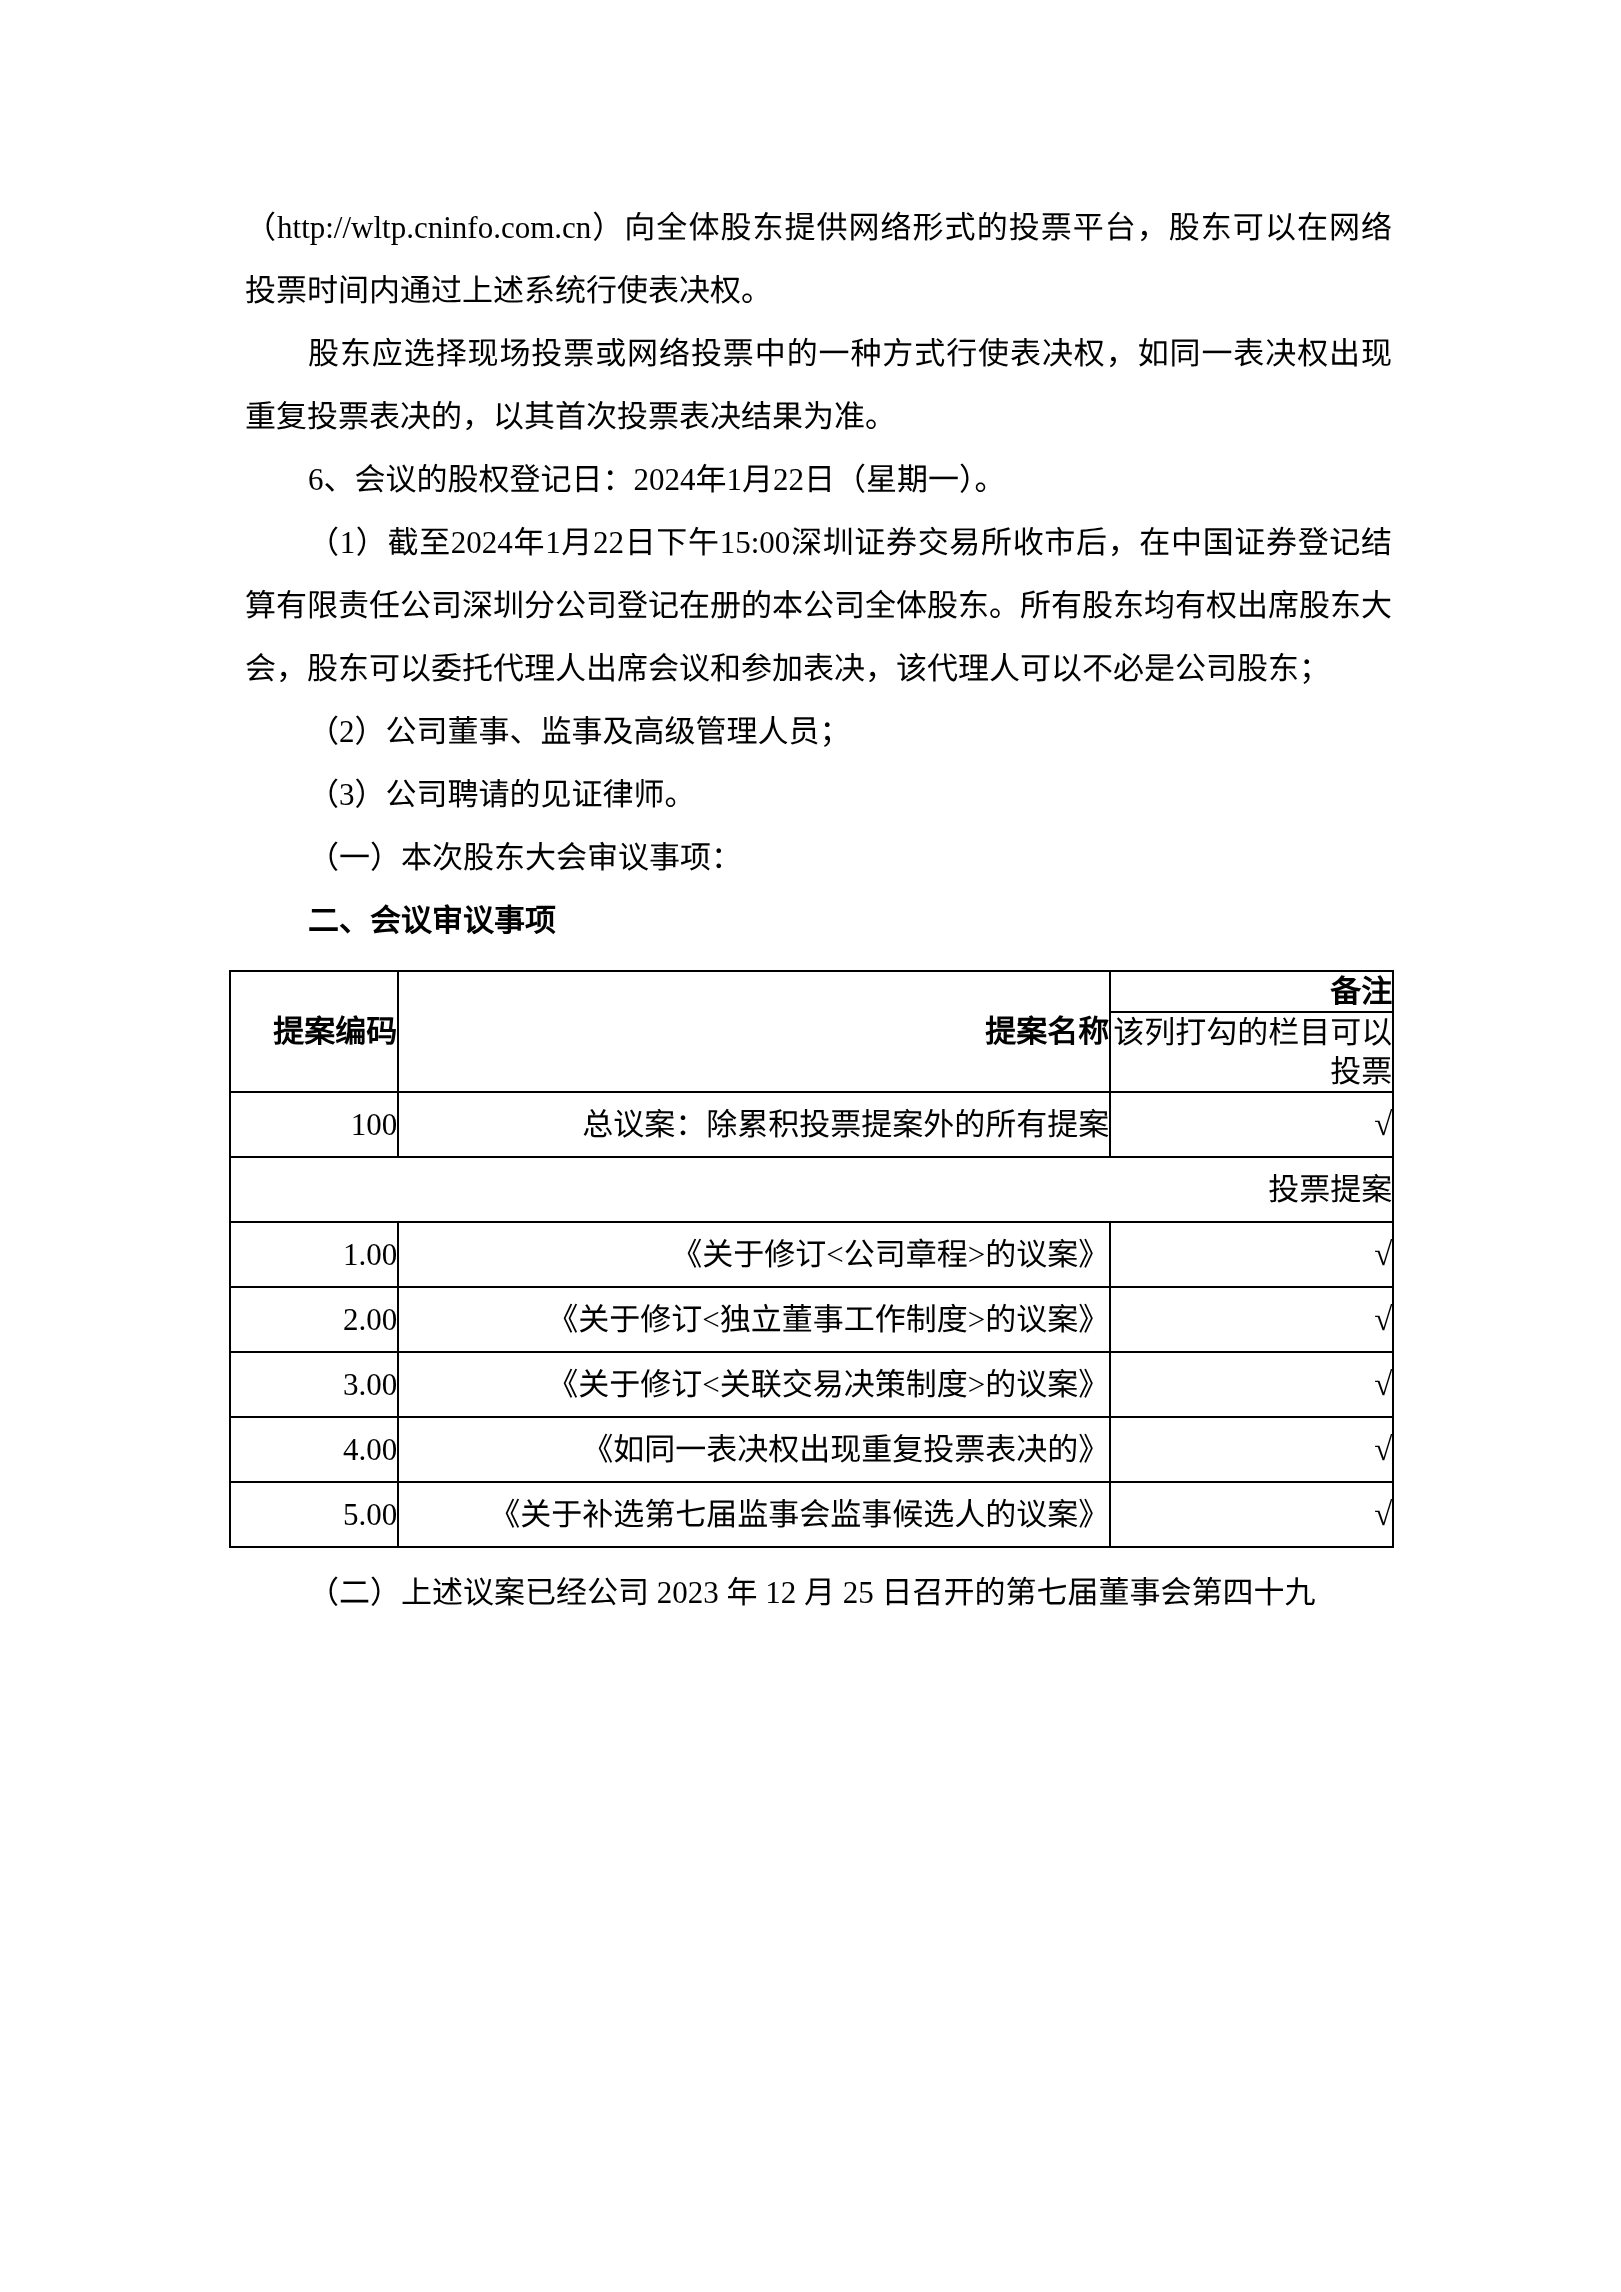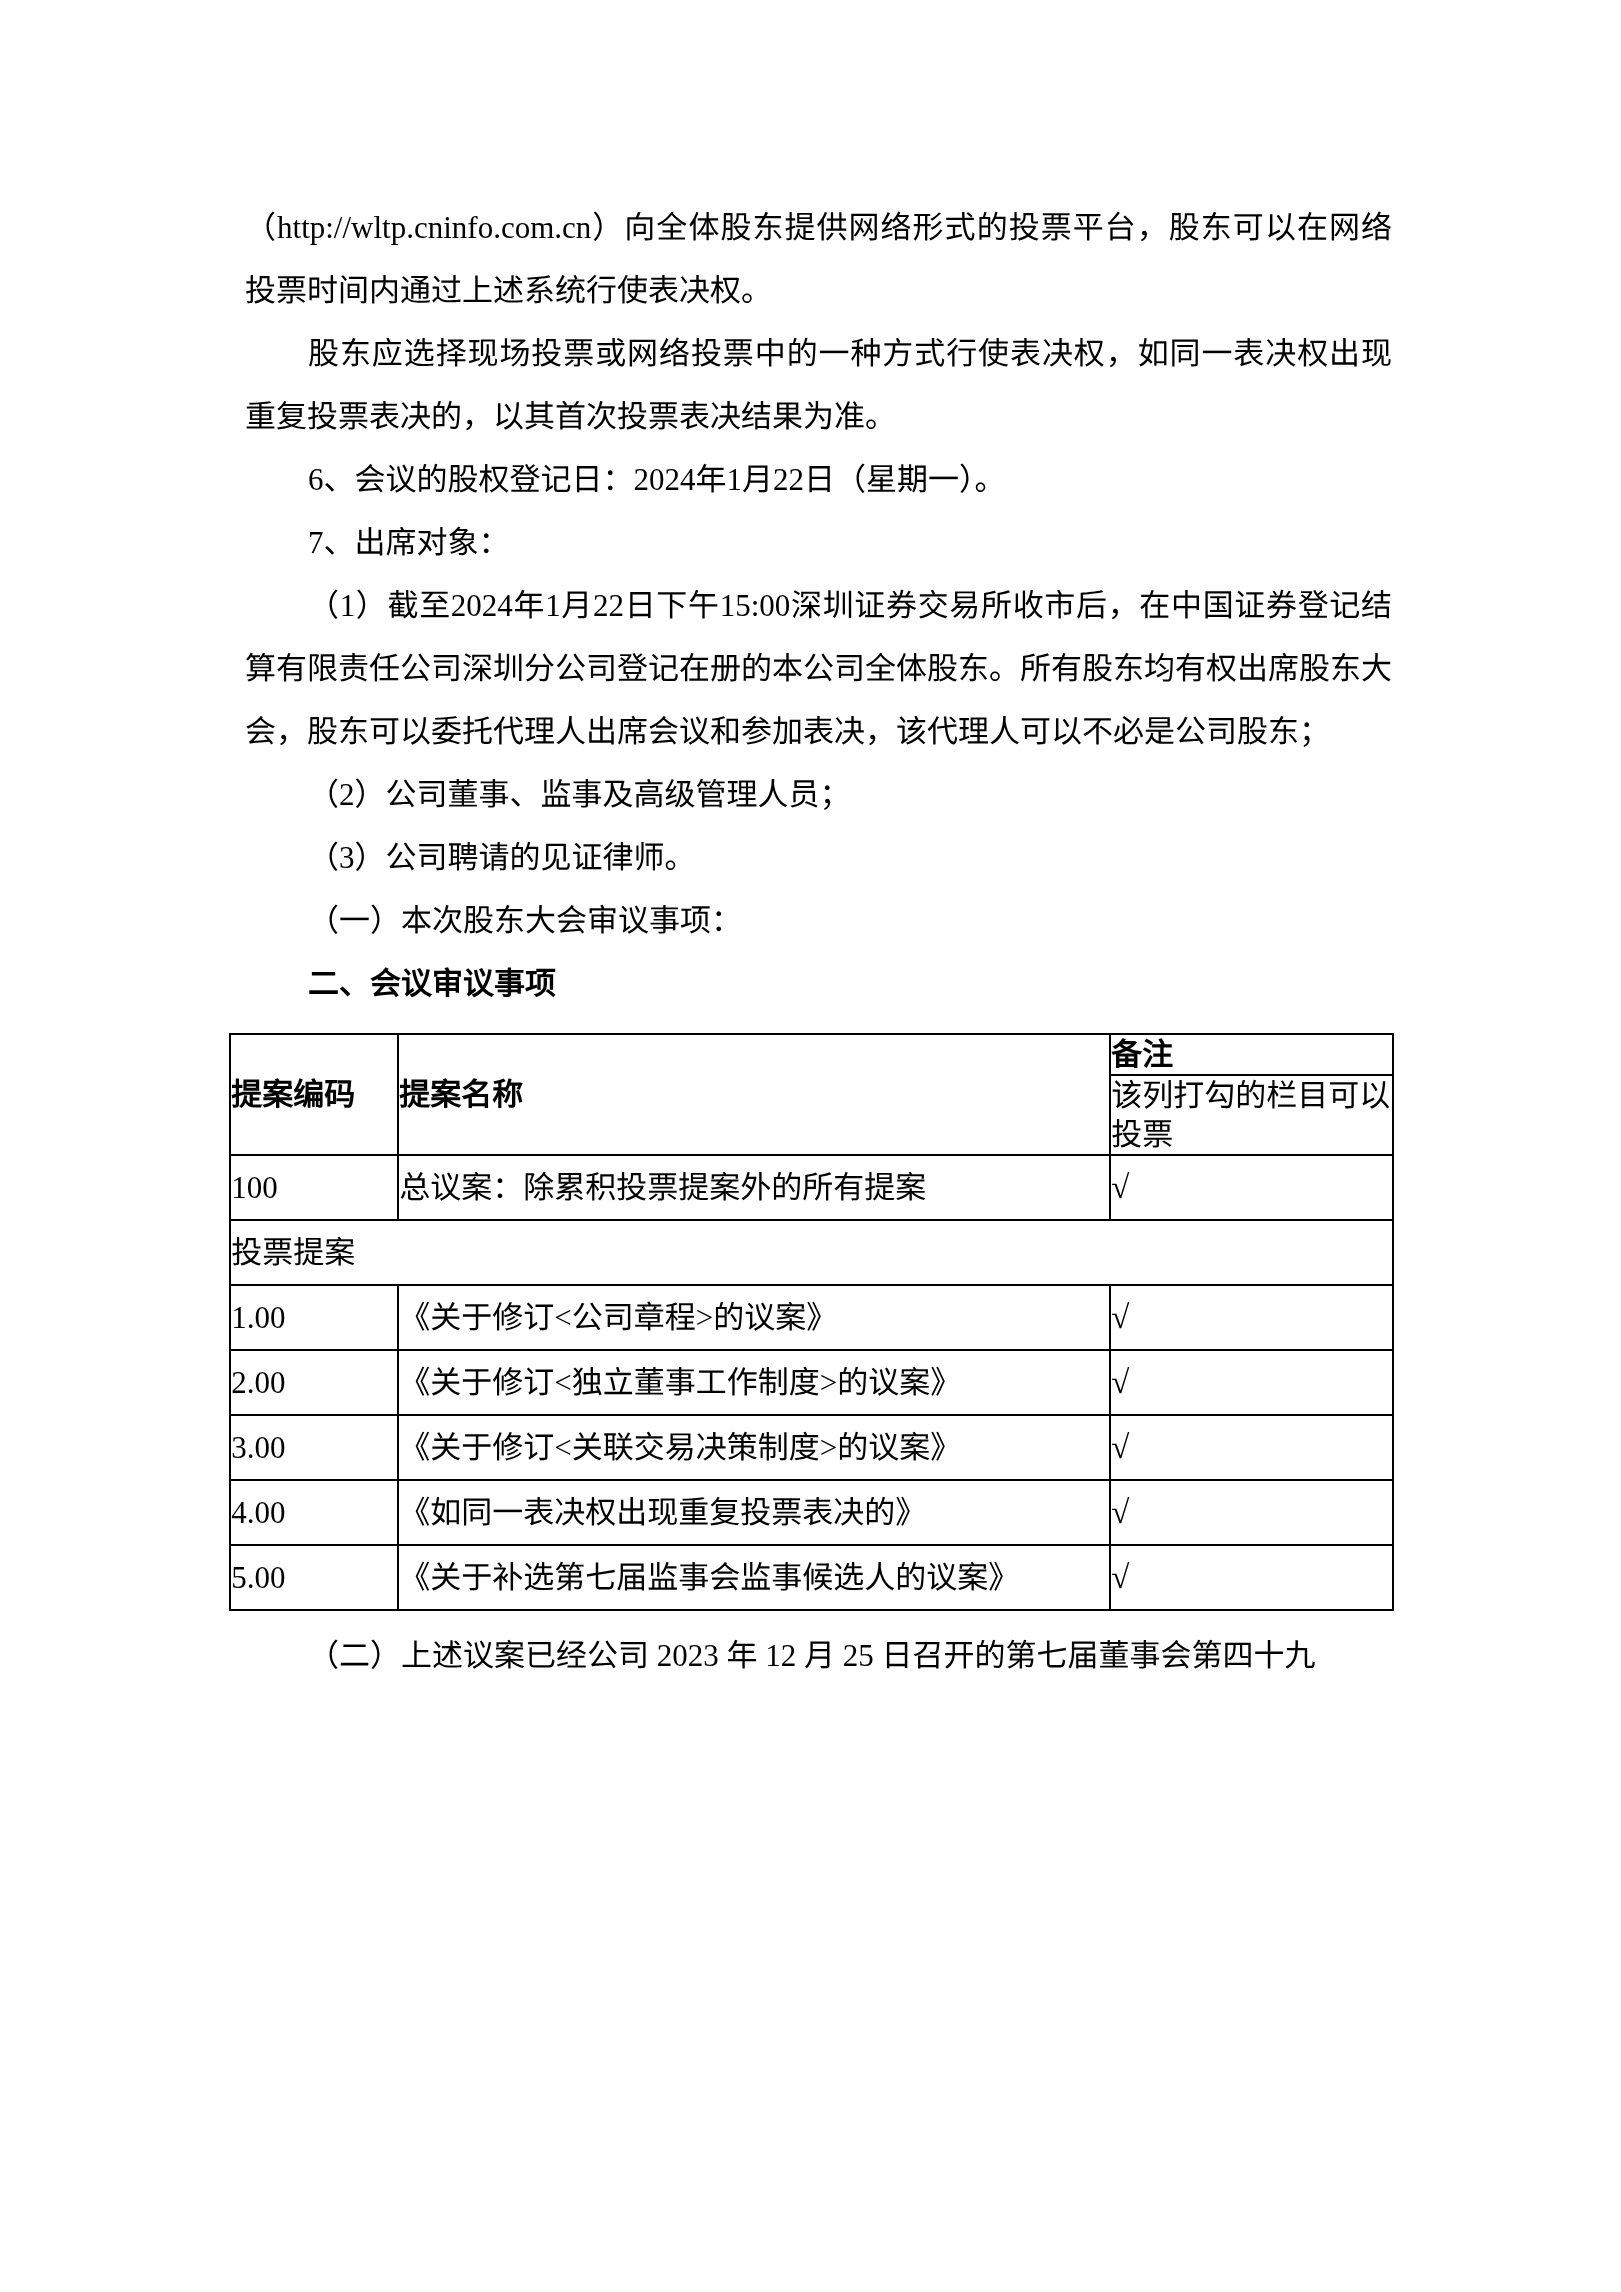--- a/index.html
+++ b/index.html
@@ -43,21 +43,21 @@
     margin-bottom: 13.7px;
     text-align: center;
     text-indent: 0;
   }
   table.proposals td {
     border: 2.9px solid #000000;
     padding: 0;
     vertical-align: middle;
     font-size: 31px;
     line-height: 39px;
-    text-align: left;
+    text-align: right;
   }
   td.head-cell {
     font-weight: bold;
     height: 39px;
   }
   td.remark-top {
     font-weight: bold;
     height: 39px;
     line-height: 39px;
   }
@@ -72,21 +72,20 @@
 </style>
 </head>
 <body>
 
 <div class="page">
   <div class="content">
 
     <p>（http://wltp.cninfo.com.cn）向全体股东提供网络形式的投票平台，股东可以在网络投票时间内通过上述系统行使表决权。</p>
     <p class="indent">股东应选择现场投票或网络投票中的一种方式行使表决权，如同一表决权出现重复投票表决的，以其首次投票表决结果为准。</p>
     <p class="indent">6、会议的股权登记日：2024年1月22日（星期一）。</p>
-    <p class="indent">7、出席对象：</p>
     <p class="indent">（1）截至2024年1月22日下午15:00深圳证券交易所收市后，在中国证券登记结算有限责任公司深圳分公司登记在册的本公司全体股东。所有股东均有权出席股东大会，股东可以委托代理人出席会议和参加表决，该代理人可以不必是公司股东；</p>
     <p class="indent">（2）公司董事、监事及高级管理人员；</p>
     <p class="indent">（3）公司聘请的见证律师。</p>
 
     <p class="indent">（一）本次股东大会审议事项：</p>
     <p class="indent bold">二、会议审议事项</p>
 
     <table class="proposals">
       <colgroup>
         <col style="width:168px">

